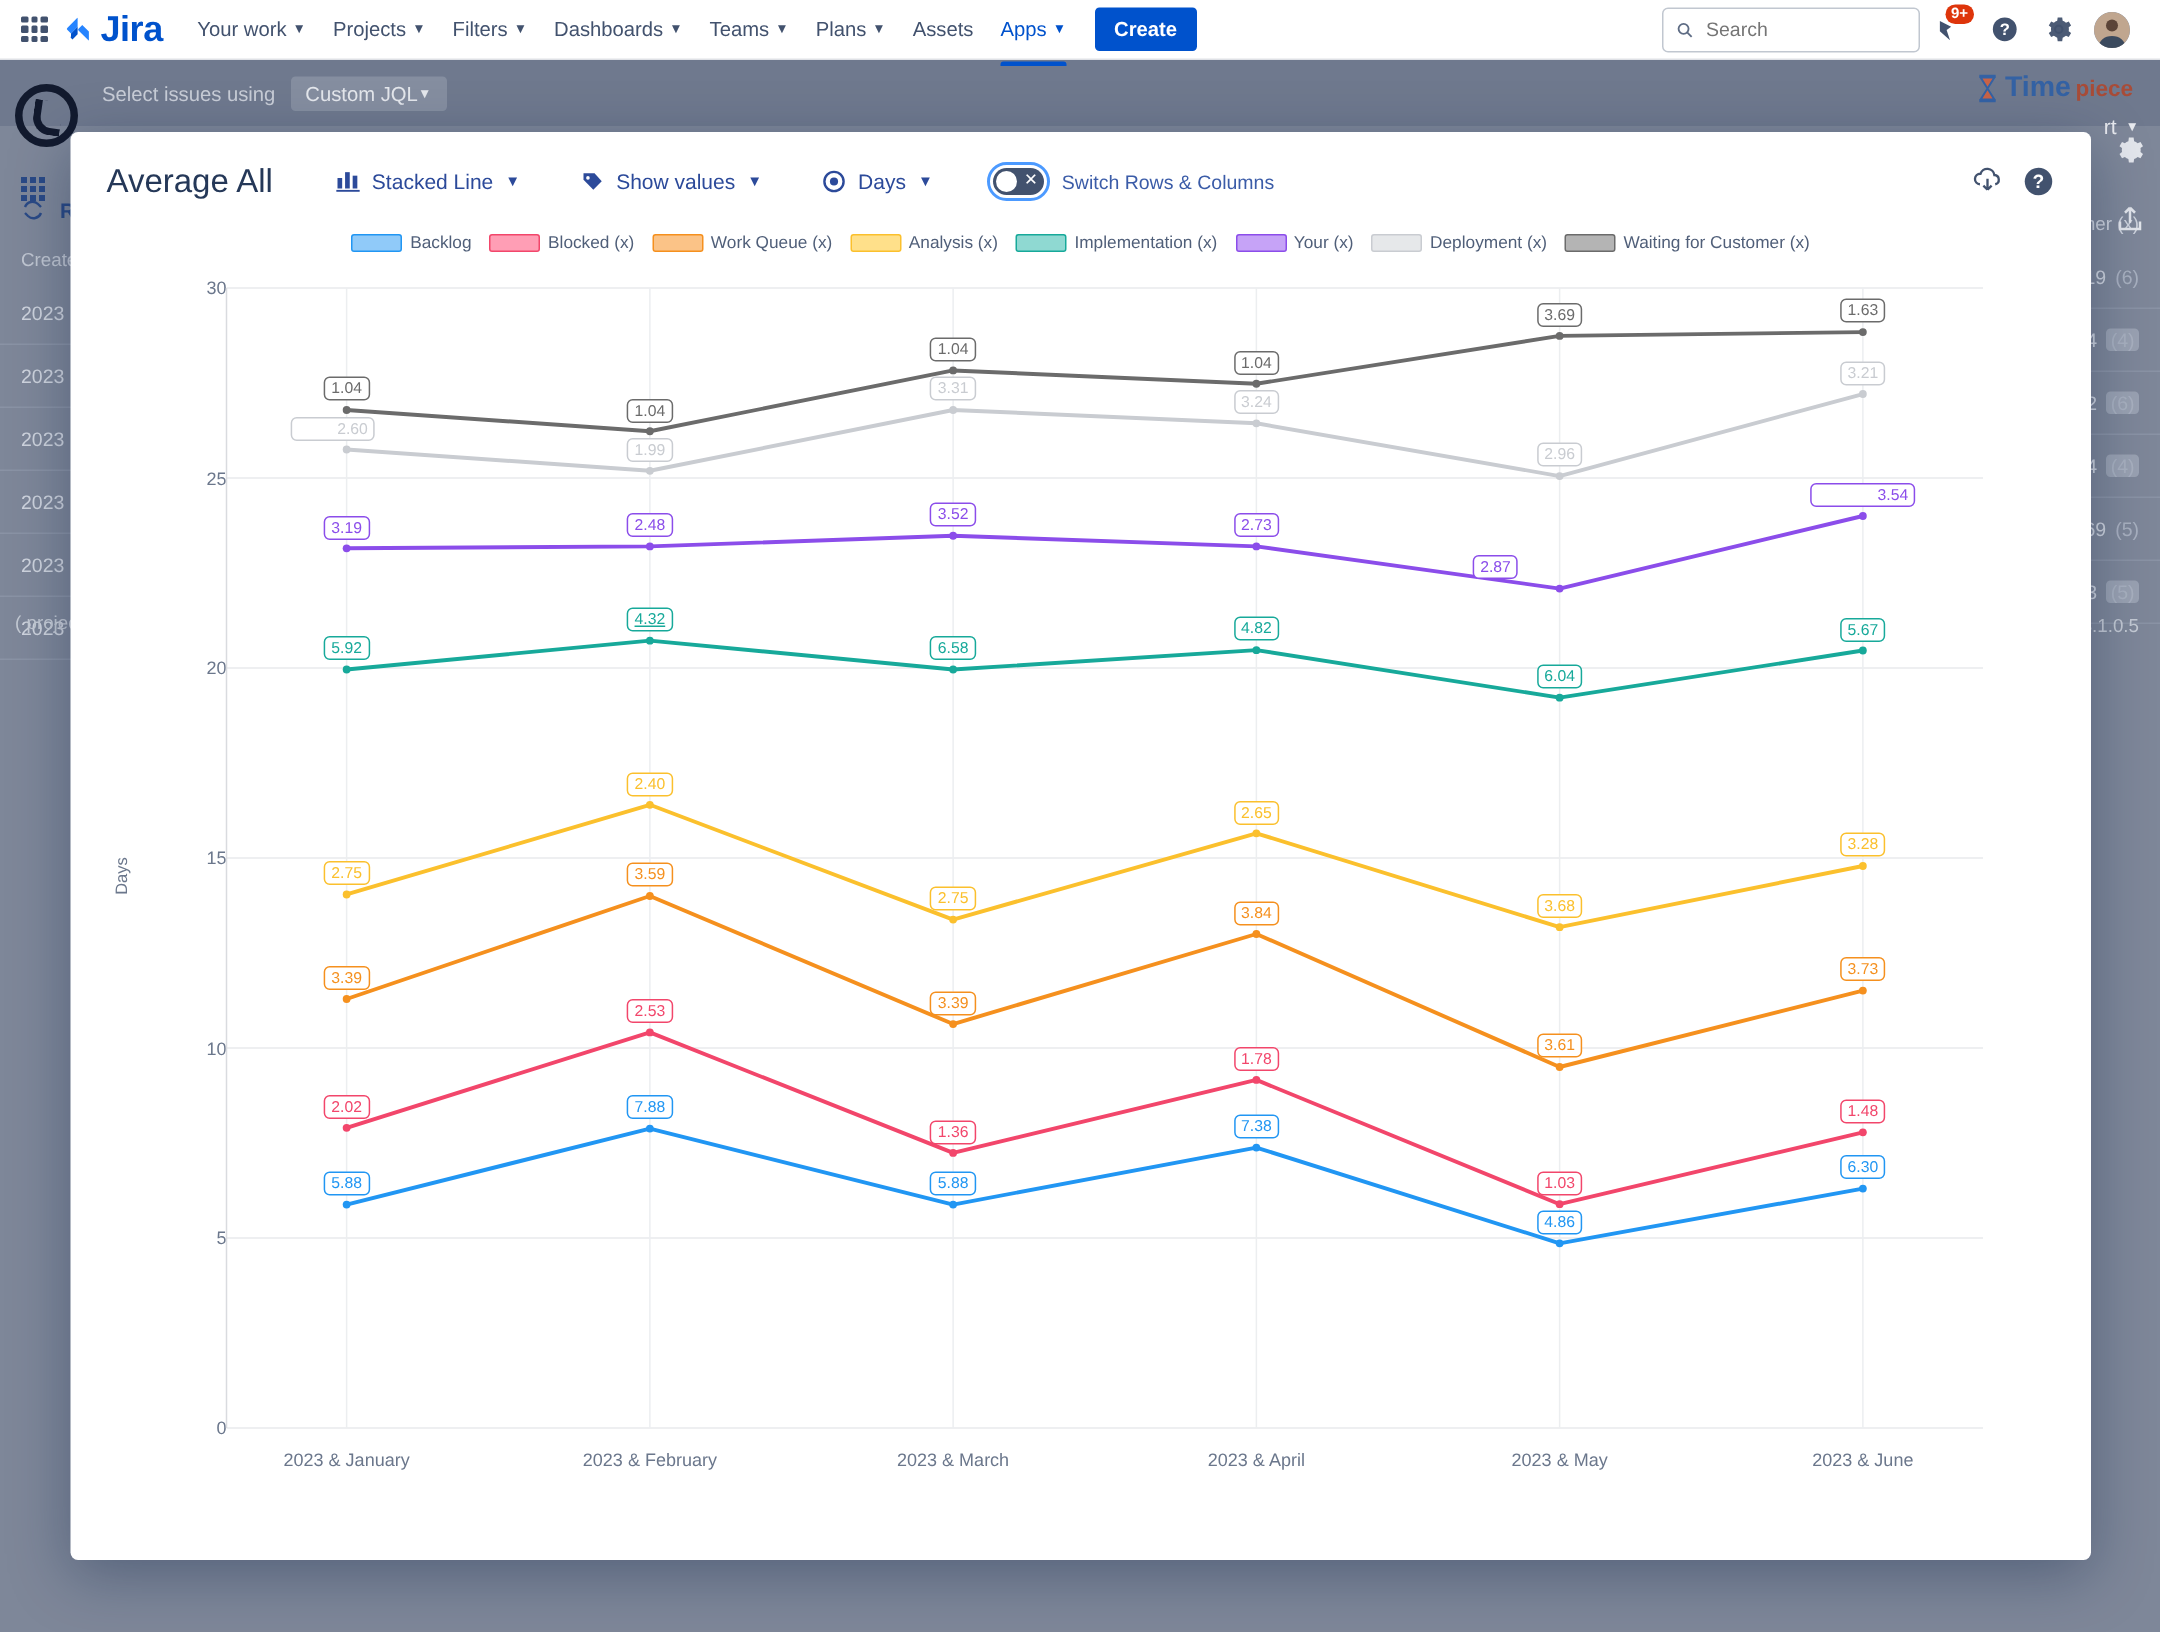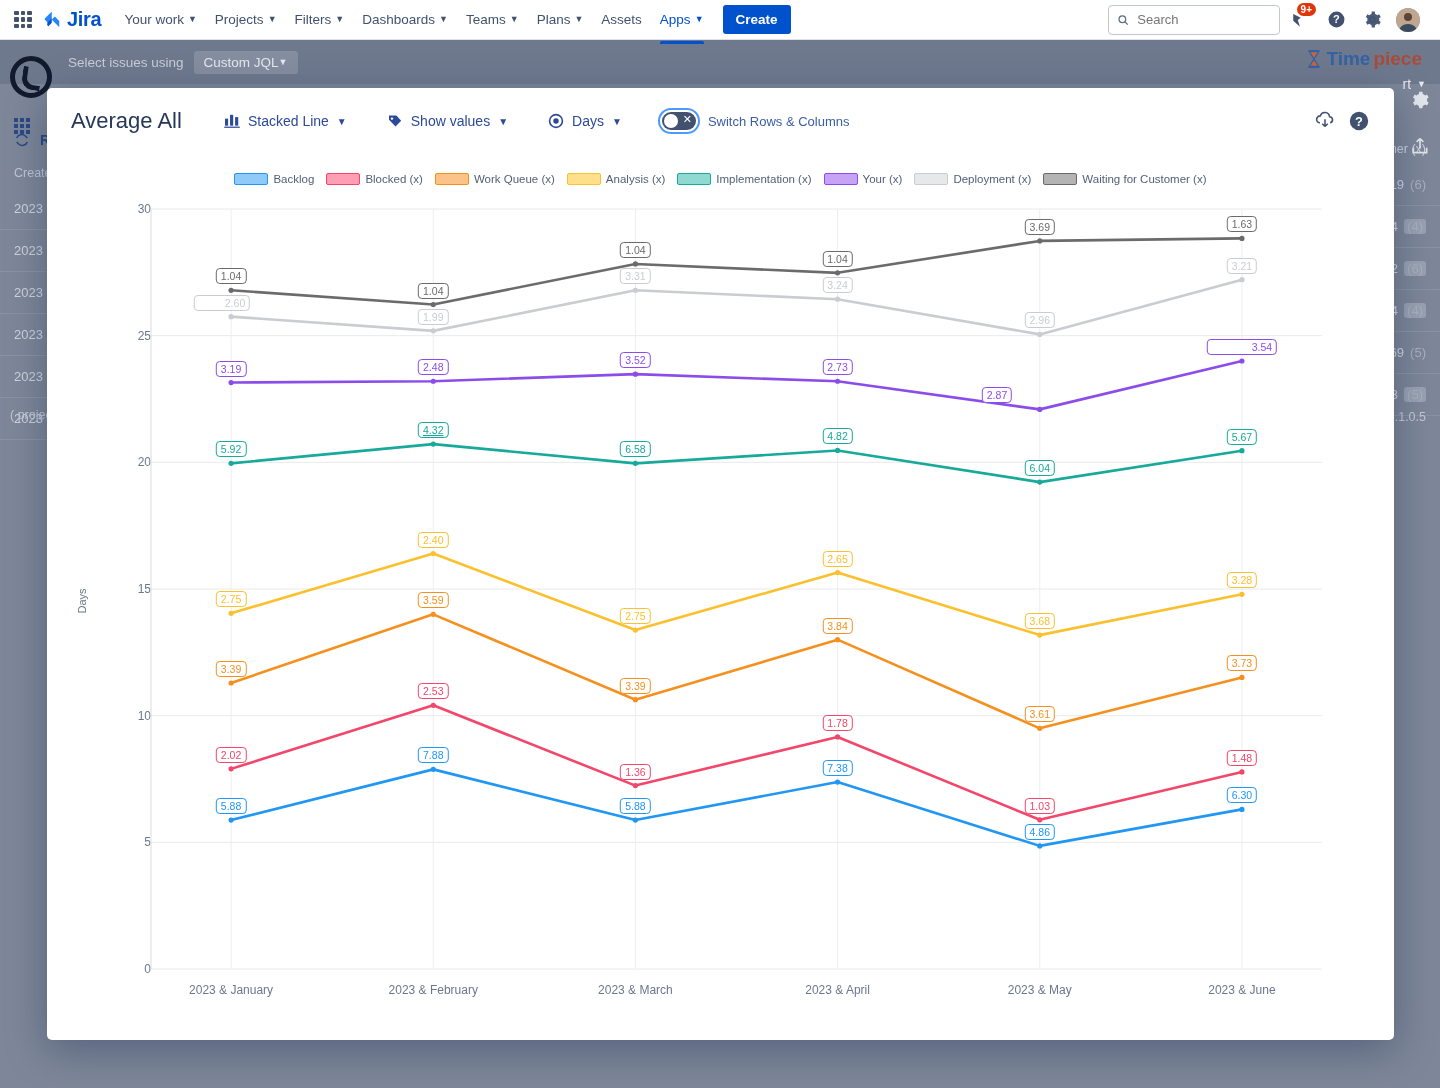--- a/index.html
+++ b/index.html
@@ -14,21 +14,21 @@
   #jira-nav {
     position:absolute; left:0; top:0; width:1440px; height:40px;
     background:#fff; border-bottom:1px solid #dfe1e6;
     display:flex; align-items:center; padding:0 10px; z-index:5;
   }
   .grid-9 { width:18px; height:18px; display:grid; grid-template-columns:repeat(3,1fr);
     grid-template-rows:repeat(3,1fr); gap:2px; margin:0 10px 0 4px; cursor:pointer; }
   .grid-9 i { background:#42526e; border-radius:1px; display:block; }
   .jira-logo { display:flex; align-items:center; margin-right:14px; cursor:pointer; }
   .jira-logo .mark { width:20px; height:20px; margin-right:5px; }
-  .jira-word { font-size:20px; color:#0052cc; font-weight:700; letter-spacing:-0.3px; }
+  .jira-word { font-size:24px; color:#0052cc; font-weight:700; letter-spacing:-0.3px; }
   .nav-item { font-size:13.5px; color:#42526e; padding:6px 9px; cursor:pointer;
     display:flex; align-items:center; gap:4px; white-space:nowrap; }
   .nav-item.active { color:#0052cc; position:relative; }
   .nav-item.active:after { content:""; position:absolute; left:9px; right:9px; bottom:-11px;
     height:3px; background:#0052cc; border-radius:2px 2px 0 0; }
   .caret { font-size:9px; line-height:1; }
   #create-btn { background:#0052cc; color:#fff; font-size:13.5px; font-weight:600;
     padding:7px 13px; border:none; border-radius:3px; margin-left:10px; cursor:pointer; }
   .nav-right { margin-left:auto; display:flex; align-items:center; gap:4px; padding-right:6px; }
   #search-box { width:172px; height:30px; border:1px solid #c1c7d0; border-radius:4px;
@@ -48,21 +48,21 @@
     background:#7e8799; overflow:hidden; z-index:1;
   }
   #bg-toolbar { position:absolute; left:0; top:0; width:1440px; height:44px;
     background:#6f798e; display:flex; align-items:center; }
   .bg-label { font-size:13.5px; color:#c8cdd7; margin-left:68px; }
   .bg-chip { margin-left:10px; background:#858ea0; color:#e4e7ec; font-size:13.5px;
     padding:4px 10px; border-radius:3px; display:flex; align-items:center; }
   #timepiece-logo { position:absolute; right:18px; top:8px; display:flex;
     align-items:center; gap:3px; opacity:.85; }
   #timepiece-logo .tp-a { font-size:19px; font-weight:700; color:#2a5ea8; }
-  #timepiece-logo .tp-b { font-size:19px; font-weight:700; color:#b2452a; }
+  #timepiece-logo .tp-b { font-size:15px; font-weight:700; color:#b2452a; }
   #bg-logo-circle { position:absolute; left:10px; top:16px; width:42px; height:42px;
     border-radius:50%; border:5px solid #121a2e; }
   #bg-logo-circle:after { content:""; position:absolute; left:7px; top:6px; width:14px; height:18px;
     border-left:5px solid #121a2e; border-bottom-left-radius:12px; border-bottom:5px solid #121a2e;
     transform:rotate(8deg); }
   #bg-left-panel { position:absolute; left:0; top:92px; width:200px; color:#cfd4de; }
   #bg-left-panel .bg-row { font-size:13px; padding:13px 14px 13px 14px; border-bottom:1px solid #8a93a5; }
   #bg-left-panel .bg-head { font-size:12.5px; color:#c1c7d2; padding:10px 14px 8px; }
   #bg-refresh { display:flex; align-items:center; gap:10px; padding:0 14px 8px; color:#2a4a86;
     font-size:14px; font-weight:600; }
@@ -80,21 +80,21 @@
   #bg-version { position:absolute; right:14px; bottom:auto; top:370px; font-size:12.5px; color:#c4cad4; }
   #bg-proj { position:absolute; left:10px; top:368px; font-size:12.5px; color:#c4cad4; }
   .bg-top-icons { position:absolute; right:10px; top:50px; display:flex; flex-direction:column;
     gap:26px; align-items:center; color:#e3e6ec; }
 
   
   #modal {
     position:absolute; left:47px; top:88px; width:1347px; height:952px;
     background:#fff; border-radius:5px; z-index:10;
     box-shadow:0 10px 40px rgba(9,30,66,.35);
-    display:flex; flex-direction:column;gap:17px;
+    display:flex; flex-direction:column;
   }
   #modal-header { display:flex; align-items:center; padding:20px 24px 12px 24px; gap:0; }
   #modal-title { font-size:22px; color:#253858; font-weight:400; margin-right:42px; white-space:nowrap; }
   .ctrl { display:flex; align-items:center; gap:8px; font-size:14px; color:#1f3c88;
     cursor:pointer; margin-right:40px; white-space:nowrap; }
   .ctrl .lbl { color:#2c4a9a; }
   .ctrl .caret2 { color:#2c4a9a; font-size:10px; }
   #toggle-switch { width:34px; height:18px; border-radius:10px; background:#42526e;
     position:relative; cursor:pointer; outline:2px solid #4c9aff; outline-offset:2px; }
   #toggle-switch .knob { position:absolute; left:2px; top:2px; width:14px; height:14px;

